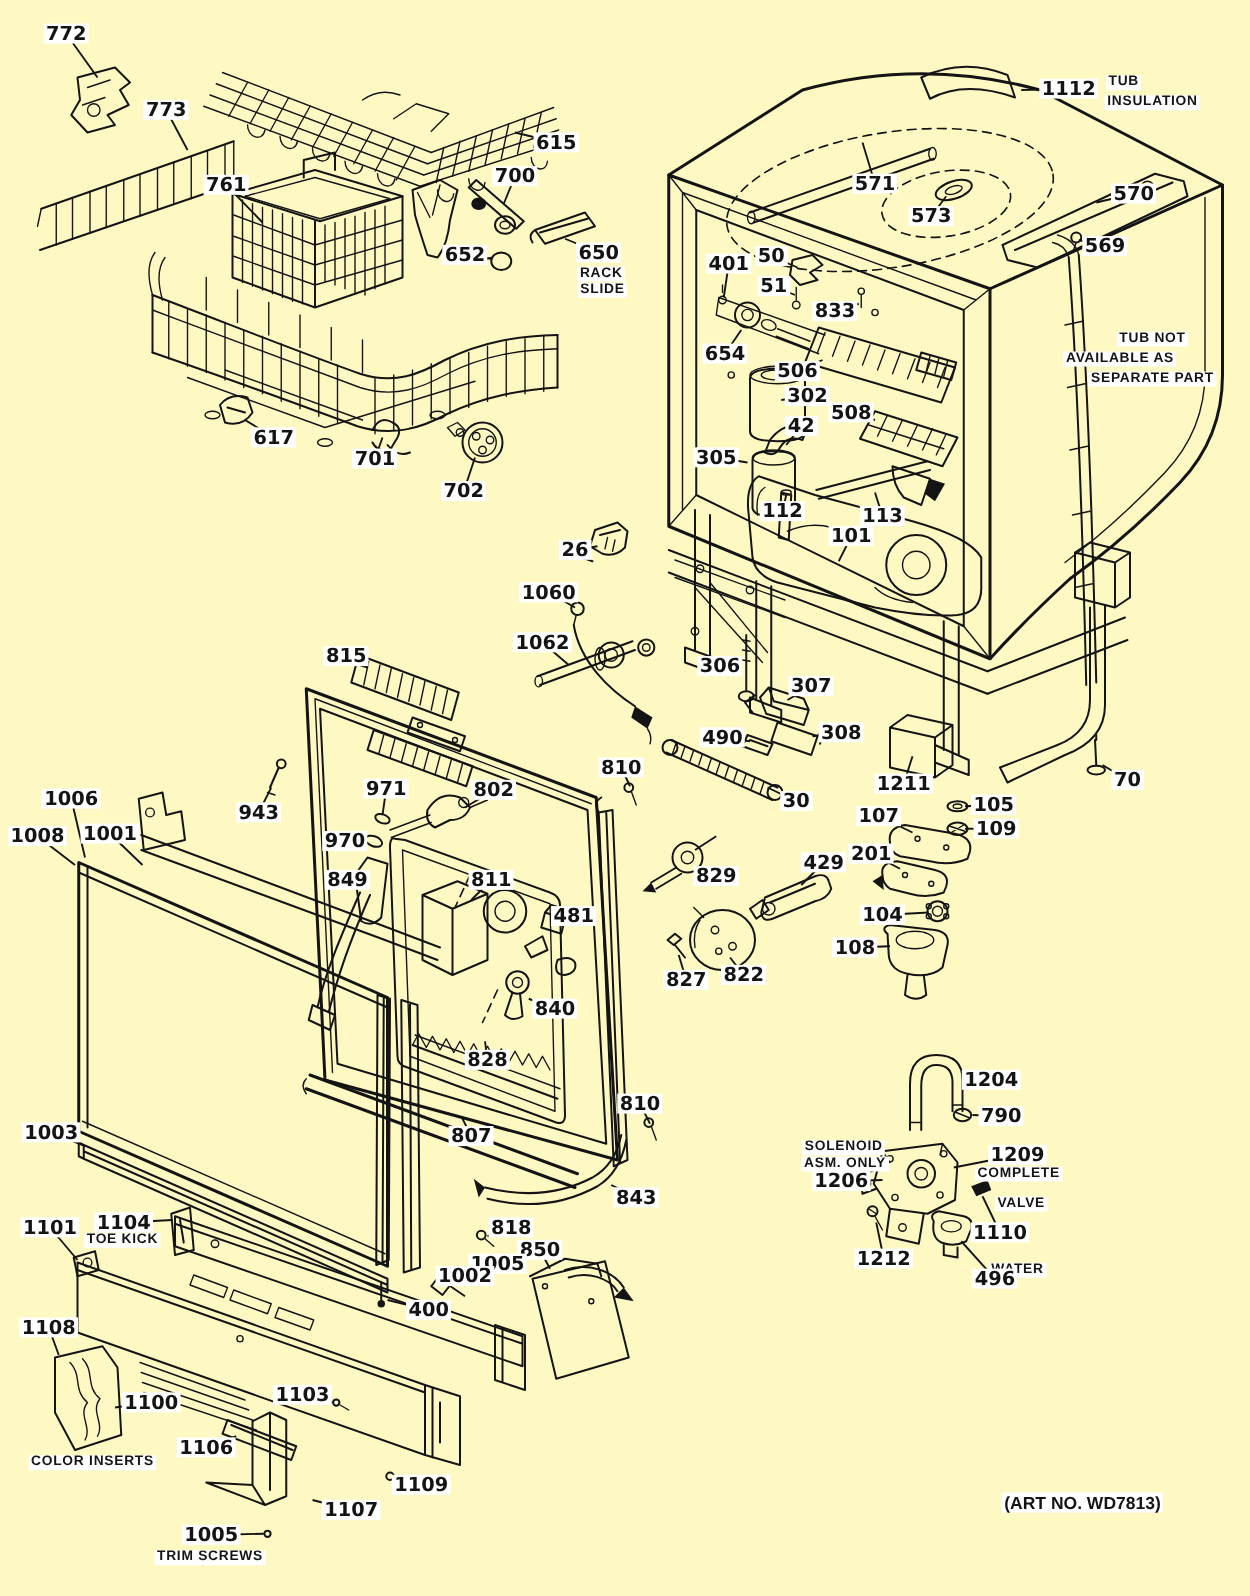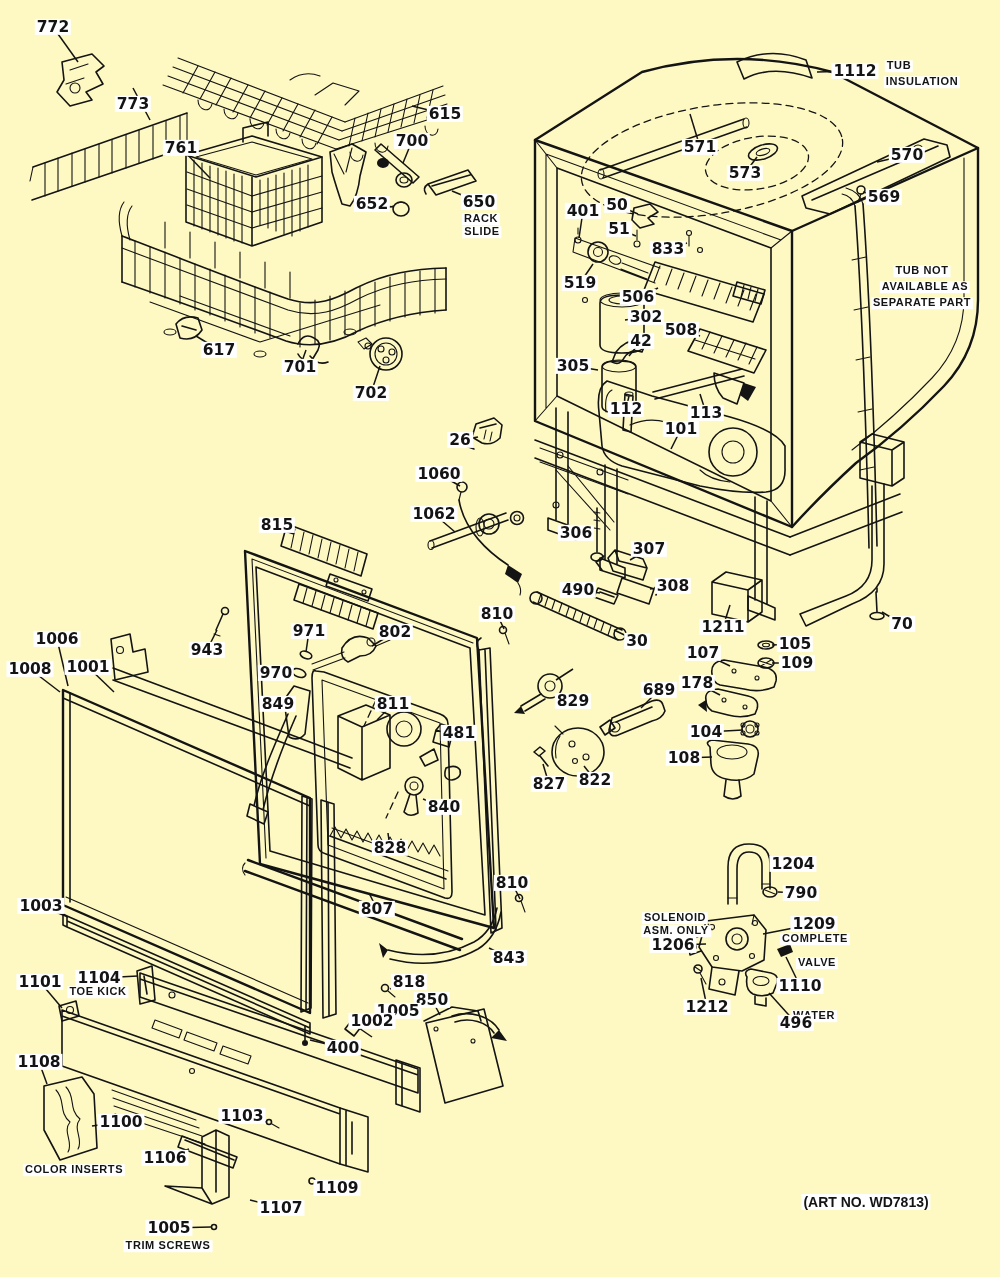--- a/index.html
+++ b/index.html
@@ -442,21 +442,21 @@
         <line x1="814" y1="924" x2="763" y2="934" class="leader"></line>
         <line x1="673" y1="945" x2="706" y2="944" class="leader"></line>
         <line x1="800" y1="986" x2="786" y2="957" class="leader"></line>
         <line x1="707" y1="1007" x2="701" y2="978" class="leader"></line>
         <line x1="796" y1="1023" x2="769" y2="993" class="leader"></line>
       </g>
 </svg>
 
 <div id="label-layer">
       <div class="part-label num" style="left: 53px; top: 27px;">772</div>
-      <div class="part-label num" style="left: 133px; top: 88px; margin-top: 16px;">773</div>
+      <div class="part-label num" style="left: 133px; top: 88px;">773</div>
       <div class="part-label num" style="left: 181px; top: 148px;">761</div>
       <div class="part-label num" style="left: 445px; top: 114px;">615</div>
       <div class="part-label num" style="left: 412px; top: 141px;">700</div>
       <div class="part-label num" style="left: 372px; top: 204px;">652</div>
       <div class="part-label num" style="left: 479px; top: 202px;">650</div>
       <div class="part-label word" style="left: 481px; top: 219px;">RACK</div>
       <div class="part-label word" style="left: 482px; top: 232px;">SLIDE</div>
       <div class="part-label num" style="left: 219px; top: 350px;">617</div>
       <div class="part-label num" style="left: 300px; top: 367px;">701</div>
       <div class="part-label num" style="left: 371px; top: 393px;">702</div>
@@ -467,45 +467,45 @@
       <div class="part-label word" style="left: 899px; top: 66px;">TUB</div>
       <div class="part-label word" style="left: 922px; top: 82px;">INSULATION</div>
       <div class="part-label num" style="left: 700px; top: 147px;">571</div>
       <div class="part-label num" style="left: 745px; top: 173px;">573</div>
       <div class="part-label num" style="left: 907px; top: 155px;">570</div>
       <div class="part-label num" style="left: 884px; top: 197px;">569</div>
       <div class="part-label num" style="left: 583px; top: 211px;">401</div>
       <div class="part-label num" style="left: 617px; top: 205px;">50</div>
       <div class="part-label num" style="left: 619px; top: 229px;">51</div>
       <div class="part-label num" style="left: 668px; top: 249px;">833</div>
-      <div class="part-label num" style="left: 580px; top: 283px;">519</div>
+      <div class="part-label num" style="left: 580px; top: 283px;">654</div>
       <div class="part-label num" style="left: 638px; top: 297px;">506</div>
       <div class="part-label num" style="left: 646px; top: 317px;">302</div>
       <div class="part-label num" style="left: 681px; top: 330px;">508</div>
       <div class="part-label num" style="left: 641px; top: 341px; text-align: right;">42</div>
       <div class="part-label num" style="left: 573px; top: 366px;">305</div>
       <div class="part-label num" style="left: 626px; top: 409px;">112</div>
       <div class="part-label num" style="left: 706px; top: 413px;">113</div>
       <div class="part-label num" style="left: 681px; top: 429px;">101</div>
       <div class="part-label word" style="left: 922px; top: 271px;">TUB NOT</div>
-      <div class="part-label word" style="left: 925px; top: 287px; text-align: right;">AVAILABLE AS</div>
+      <div class="part-label word" style="left: 896px; top: 287px; text-align: right;">AVAILABLE AS</div>
       <div class="part-label word" style="left: 922px; top: 303px;">SEPARATE PART</div>
       <div class="part-label num" style="left: 576px; top: 533px;">306</div>
       <div class="part-label num" style="left: 649px; top: 549px;">307</div>
       <div class="part-label num" style="left: 673px; top: 586px;">308</div>
       <div class="part-label num" style="left: 578px; top: 590px;">490</div>
       <div class="part-label num" style="left: 637px; top: 641px;">30</div>
       <div class="part-label num" style="left: 723px; top: 627px;">1211</div>
       <div class="part-label num" style="left: 902px; top: 624px;">70</div>
       <div class="part-label num" style="left: 795px; top: 644px;">105</div>
       <div class="part-label num" style="left: 703px; top: 653px;">107</div>
       <div class="part-label num" style="left: 797px; top: 663px;">109</div>
       <div class="part-label num" style="left: 573px; top: 669px; margin-top: 32px;">829</div>
-      <div class="part-label num" style="left: 697px; top: 683px;">178</div>
-      <div class="part-label num" style="left: 659px; top: 690px;">689</div>
+      <div class="part-label num" style="left: 697px; top: 683px;">201</div>
+      <div class="part-label num" style="left: 659px; top: 690px;">429</div>
       <div class="part-label num" style="left: 706px; top: 732px;">104</div>
       <div class="part-label num" style="left: 684px; top: 758px;">108</div>
       <div class="part-label num" style="left: 595px; top: 780px;">822</div>
       <div class="part-label num" style="left: 549px; top: 784px;">827</div>
       <div class="part-label num" style="left: 266px; top: 525px; margin-left: 11px;">815</div>
       <div class="part-label num" style="left: 207px; top: 650px;">943</div>
       <div class="part-label num" style="left: 309px; top: 631px;">971</div>
       <div class="part-label num" style="left: 395px; top: 632px;">802</div>
       <div class="part-label num" style="left: 497px; top: 614px;">810</div>
       <div class="part-label num" style="left: 276px; top: 673px;">970</div>

